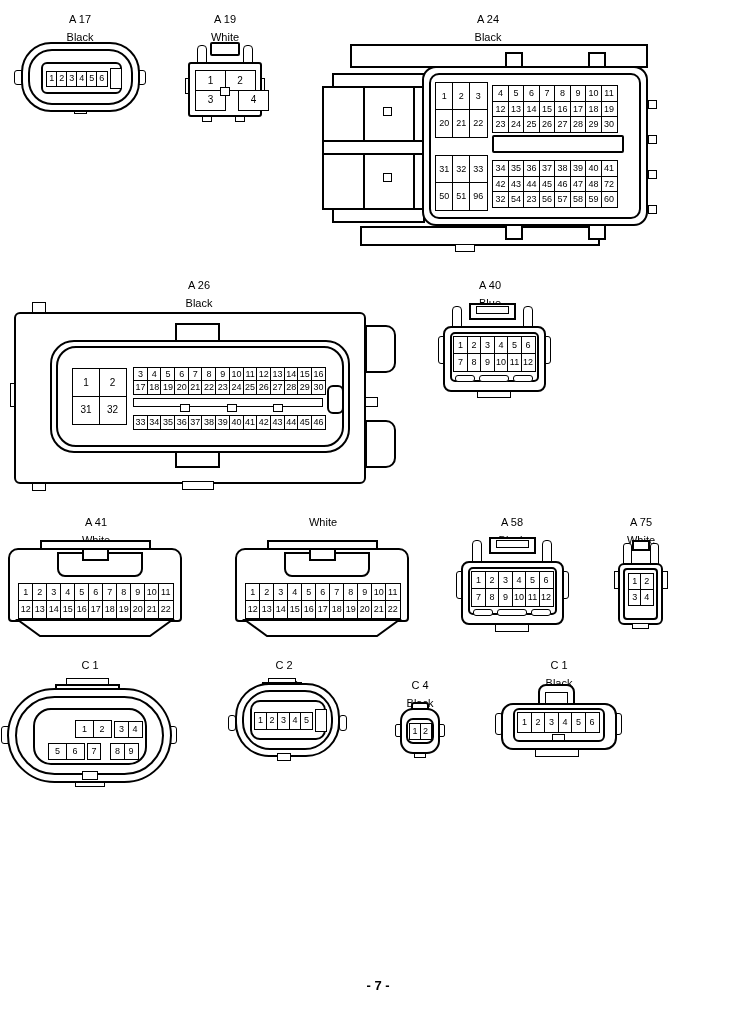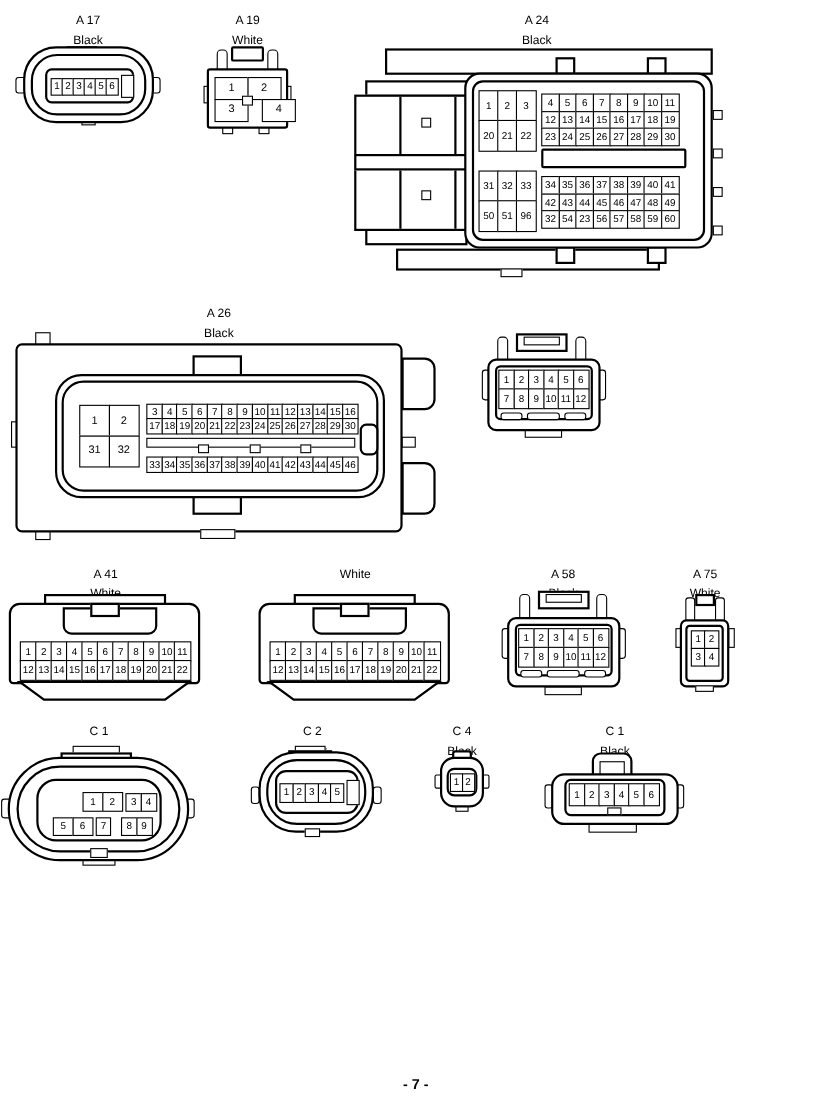--- a/index.html
+++ b/index.html
@@ -182,21 +182,21 @@
         <span class="pin-cell">41</span>
       </div>
       <div class="pin-row">
         <span class="pin-cell">42</span>
         <span class="pin-cell">43</span>
         <span class="pin-cell">44</span>
         <span class="pin-cell">45</span>
         <span class="pin-cell">46</span>
         <span class="pin-cell">47</span>
         <span class="pin-cell">48</span>
-        <span class="pin-cell">49</span>
+        <span class="pin-cell">72</span>
       </div>
       <div class="pin-row">
         <span class="pin-cell">32</span>
         <span class="pin-cell">54</span>
         <span class="pin-cell">23</span>
         <span class="pin-cell">56</span>
         <span class="pin-cell">57</span>
         <span class="pin-cell">58</span>
         <span class="pin-cell">59</span>
         <span class="pin-cell">60</span>
@@ -284,20 +284,24 @@
         <span class="pin-cell">42</span>
         <span class="pin-cell">43</span>
         <span class="pin-cell">44</span>
         <span class="pin-cell">45</span>
         <span class="pin-cell">46</span>
       </div>
     </div>
 </div>
 
 <div class="conn" style="left:438px;top:276px;width:112px;height:124px">
+  <div class="label" style="width:104px">
+    <div>A 40</div>
+    <div>Blue</div>
+  </div>
   <div class="t" style="left:14px;top:30px;width:10px;height:26px;border-radius:4px 4px 0 0"></div>
   <div class="t" style="left:85px;top:30px;width:10px;height:26px;border-radius:4px 4px 0 0"></div>
   <div class="s" style="left:31px;top:27px;width:47px;height:17px"></div>
   <div class="t" style="left:38px;top:30px;width:33px;height:8px"></div>
   <div class="t" style="left:0px;top:60px;width:8px;height:28px;border-radius:3px"></div>
   <div class="t" style="left:105px;top:60px;width:8px;height:28px;border-radius:3px"></div>
   <div class="t" style="left:39px;top:114px;width:34px;height:8px"></div>
   <div class="s" style="left:5px;top:50px;width:103px;height:66px;border-radius:8px"></div>
   <div class="s" style="left:12px;top:56px;width:89px;height:50px;border-radius:5px"></div>
   <div class="pins" style="left:15px;top:60px;--cw:15px;--ch:18.5px">
@@ -531,21 +535,21 @@
         <span class="pin-cell">2</span>
         <span class="pin-cell">3</span>
         <span class="pin-cell">4</span>
         <span class="pin-cell">5</span>
         <span class="pin-cell blank"></span>
       </div>
     </div>
   <div class="t" style="left:52px;top:97px;width:14px;height:8px"></div>
 </div>
 
-<div class="conn" style="left:394px;top:656px;width:52px;height:94px">
+<div class="conn" style="left:394px;top:676px;width:52px;height:94px">
   <div class="label">
     <div>C 4</div>
     <div>Black</div>
   </div>
   <div class="s" style="left:17px;top:26px;width:18px;height:11px;border-radius:3px 3px 0 0"></div>
   <div class="t" style="left:1px;top:48px;width:7px;height:13px;border-radius:2px"></div>
   <div class="t" style="left:44px;top:48px;width:7px;height:13px;border-radius:2px"></div>
   <div class="t" style="left:20px;top:74px;width:12px;height:8px"></div>
   <div class="s" style="left:6px;top:32px;width:40px;height:46px;border-radius:13px"></div>
   <div class="s" style="left:12px;top:42px;width:28px;height:26px;border-radius:7px"></div>

